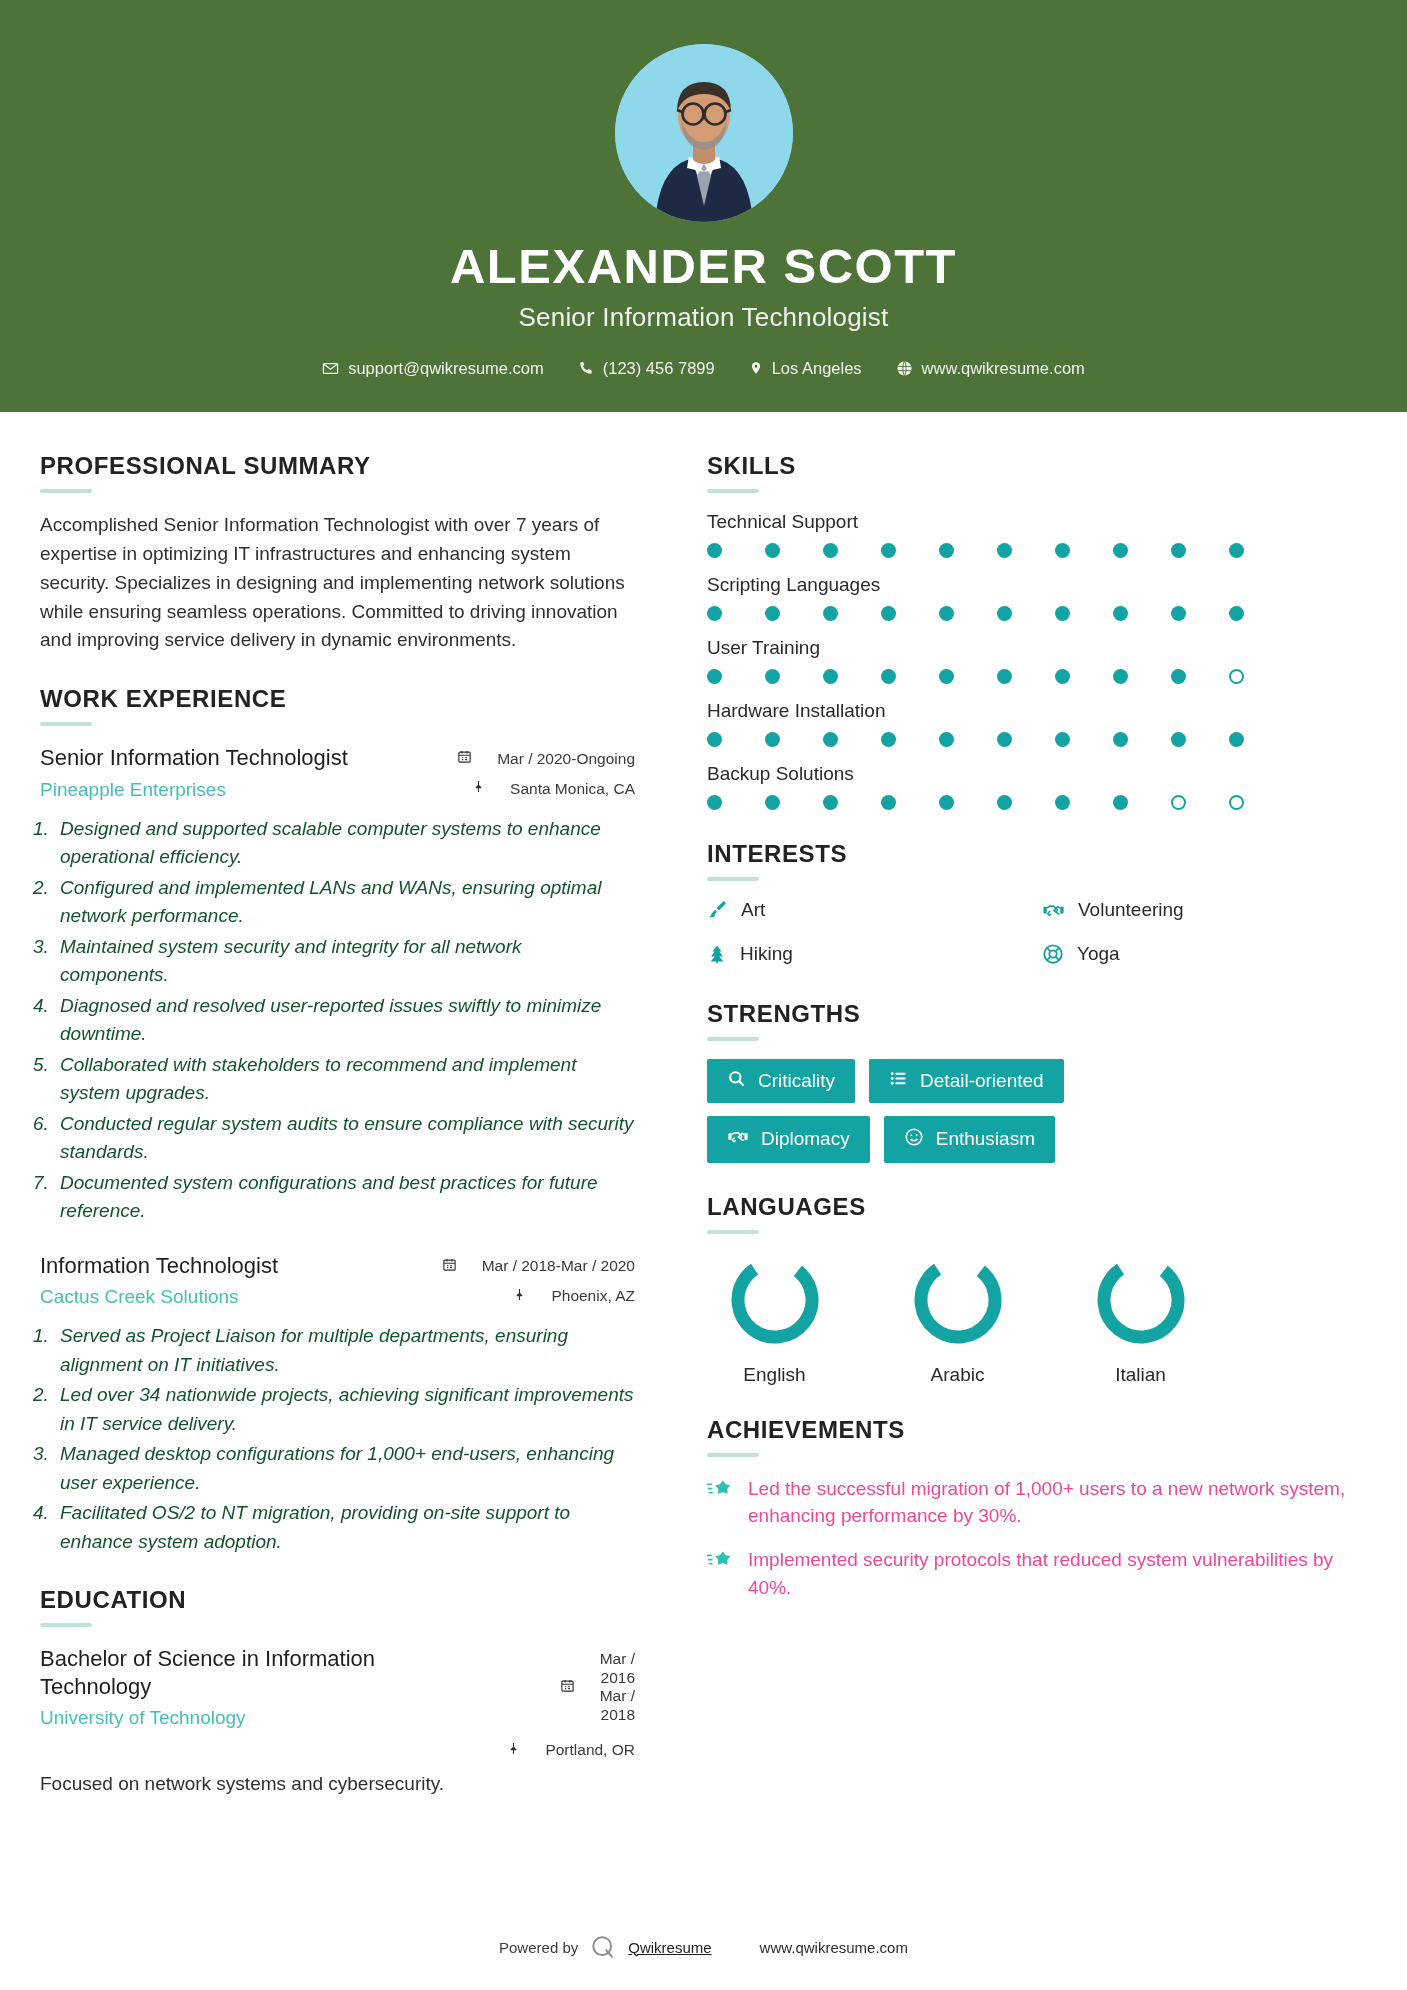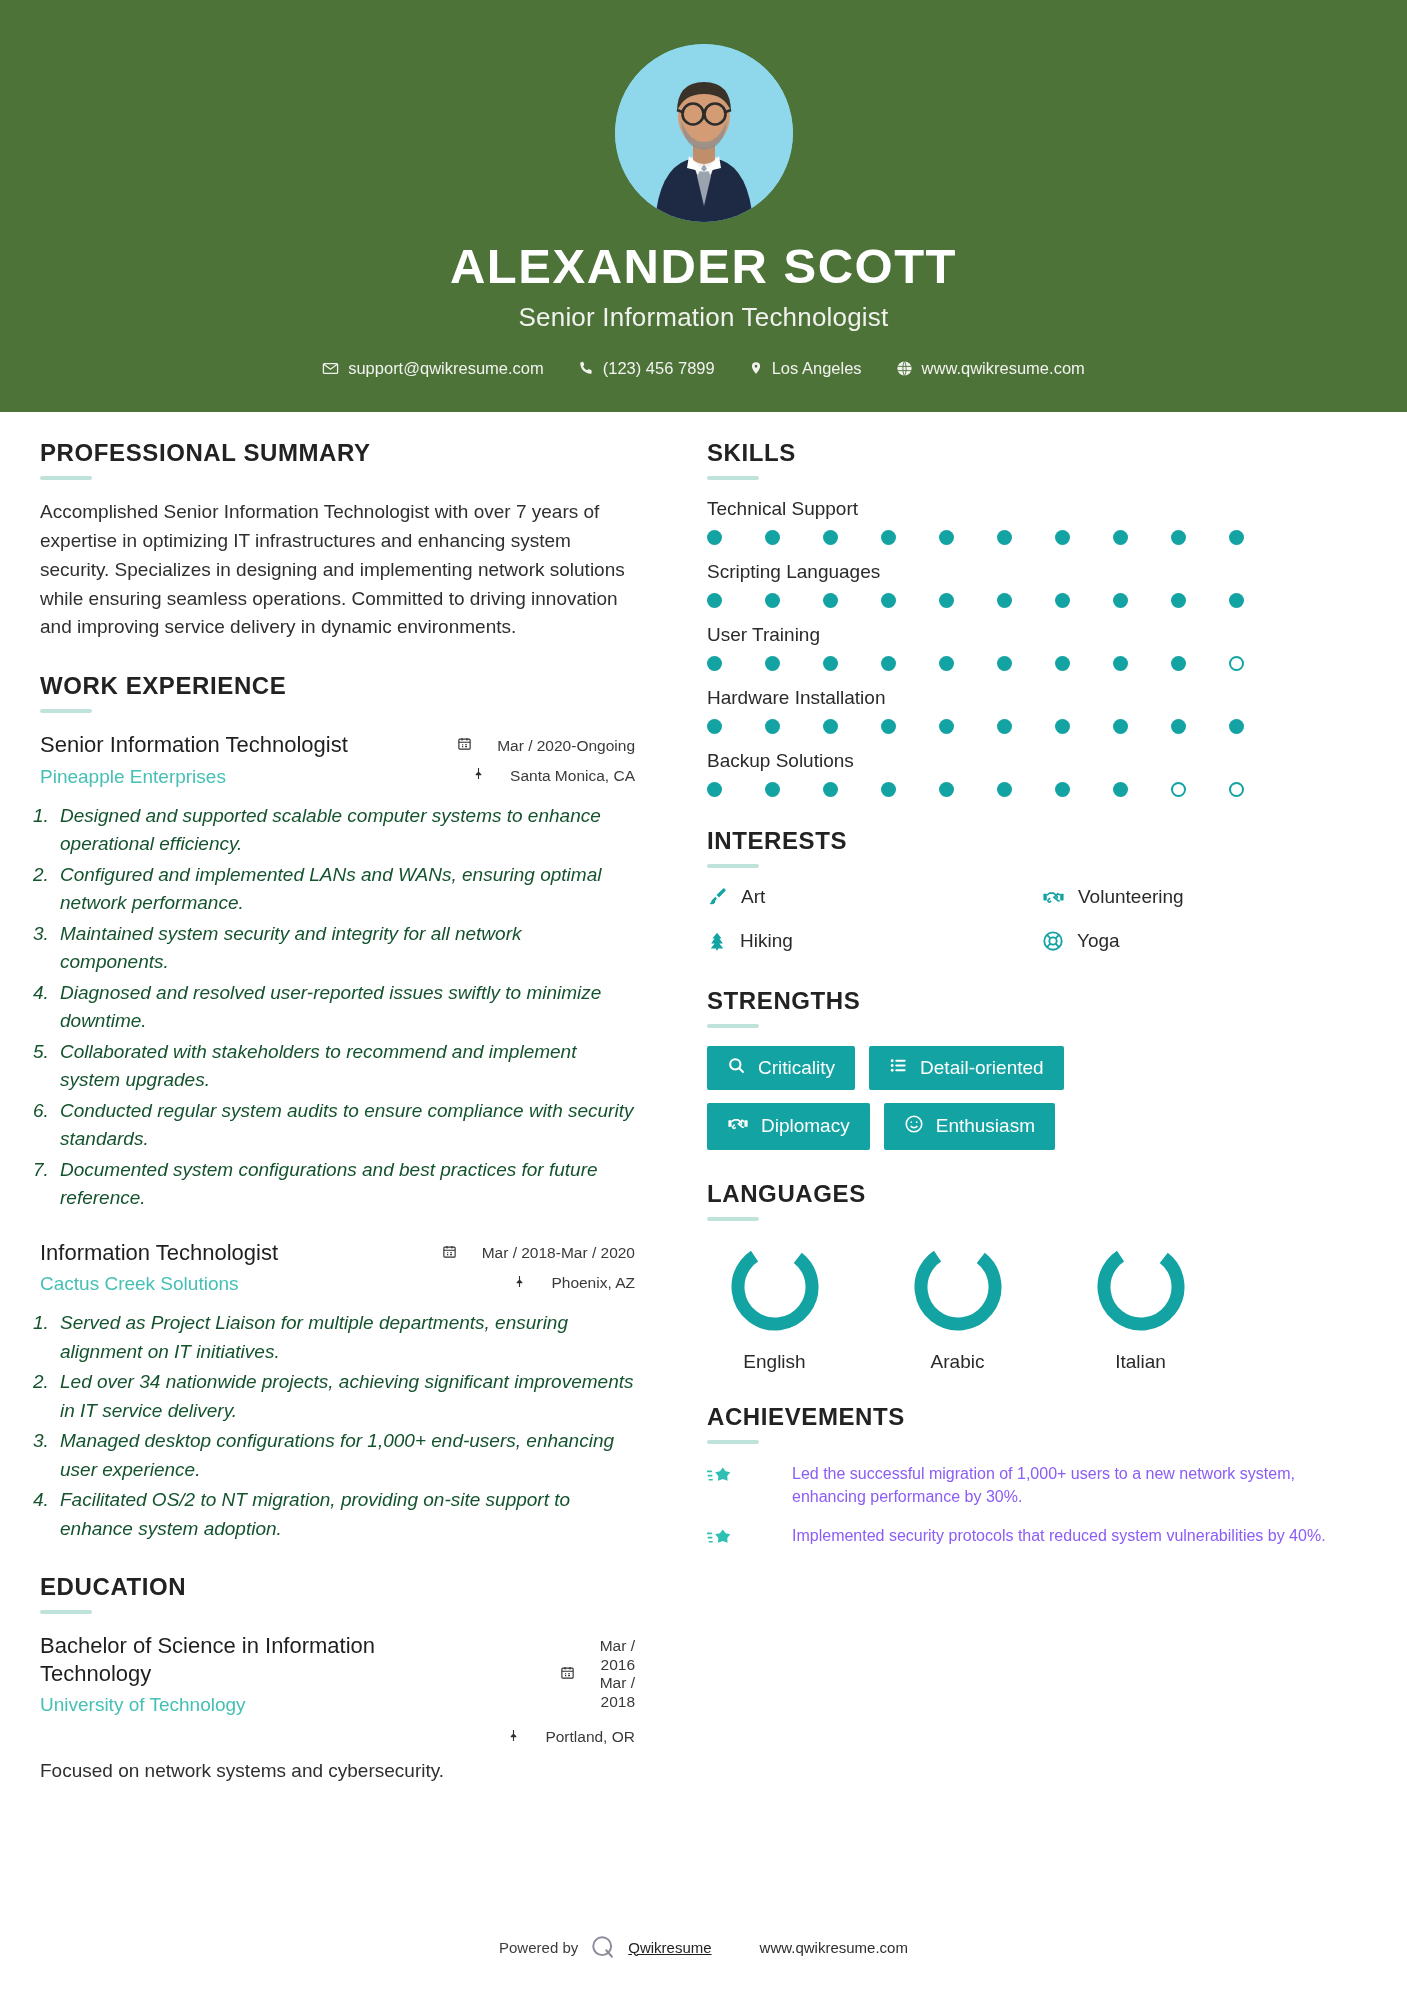--- a/index.html
+++ b/index.html
@@ -62,21 +62,21 @@
     align-items: center;
     gap: 9px;
     padding: 0 17px;
     white-space: nowrap;
   }
   .contact-item svg { display: block; }
 
   
   .body-wrap {
     display: flex;
-    padding: 27px 40px 0 40px;
+    padding: 40px 40px 0 40px;
     gap: 0;
     flex: 1;
   }
   .col-left { width: 625px; padding-right: 30px; }
   .col-right { width: 702px; padding-left: 42px; }
 
   
   .sec-title {
     font-size: 24px;
     font-weight: 700;
@@ -213,24 +213,23 @@
   }
 
   
   .ach-item {
     display: flex;
     gap: 15px;
     margin-bottom: 16px;
     align-items: flex-start;
   }
   .ach-text {
-    font-size: 16px;
+    font-size: 19px;
     line-height: 1.45;
-    color: #8b5cf6;
-    margin-left: 44px;
+    color: #ec4899;
   }
   .ach-icon { padding-top: 3px; flex-shrink: 0; }
 
   
   .footer {
     display: flex;
     justify-content: center;
     align-items: center;
     padding: 22px 48px 30px 48px;
     margin-top: auto;

